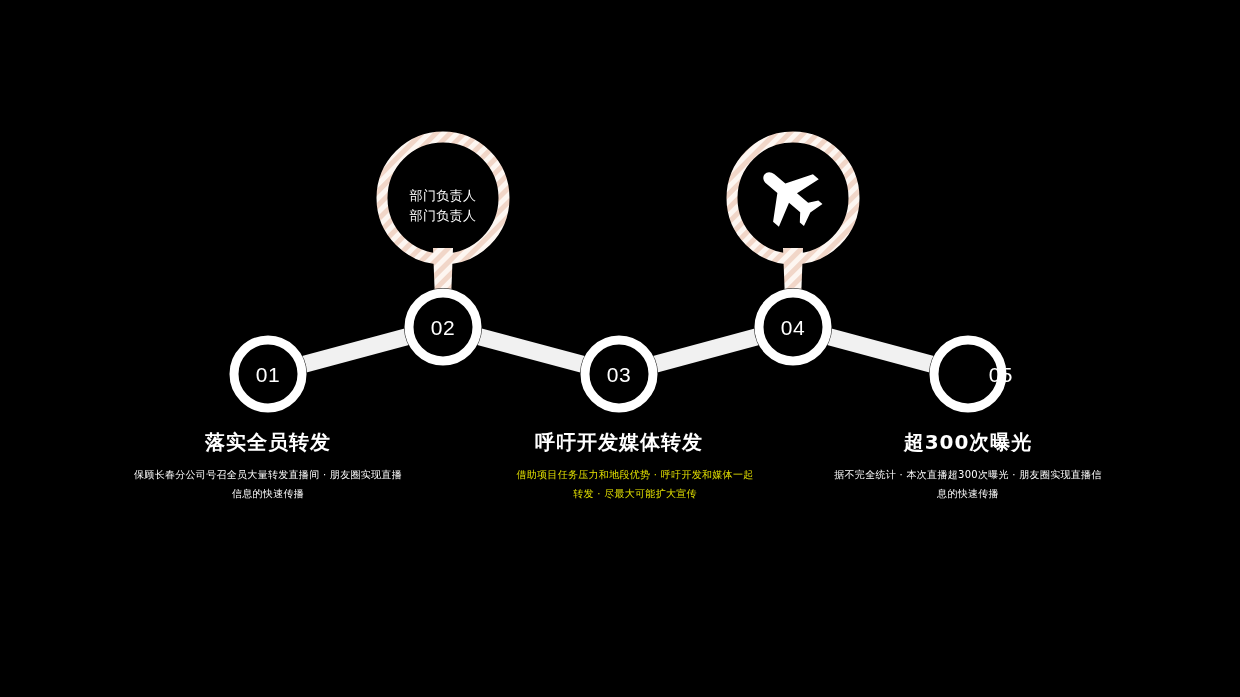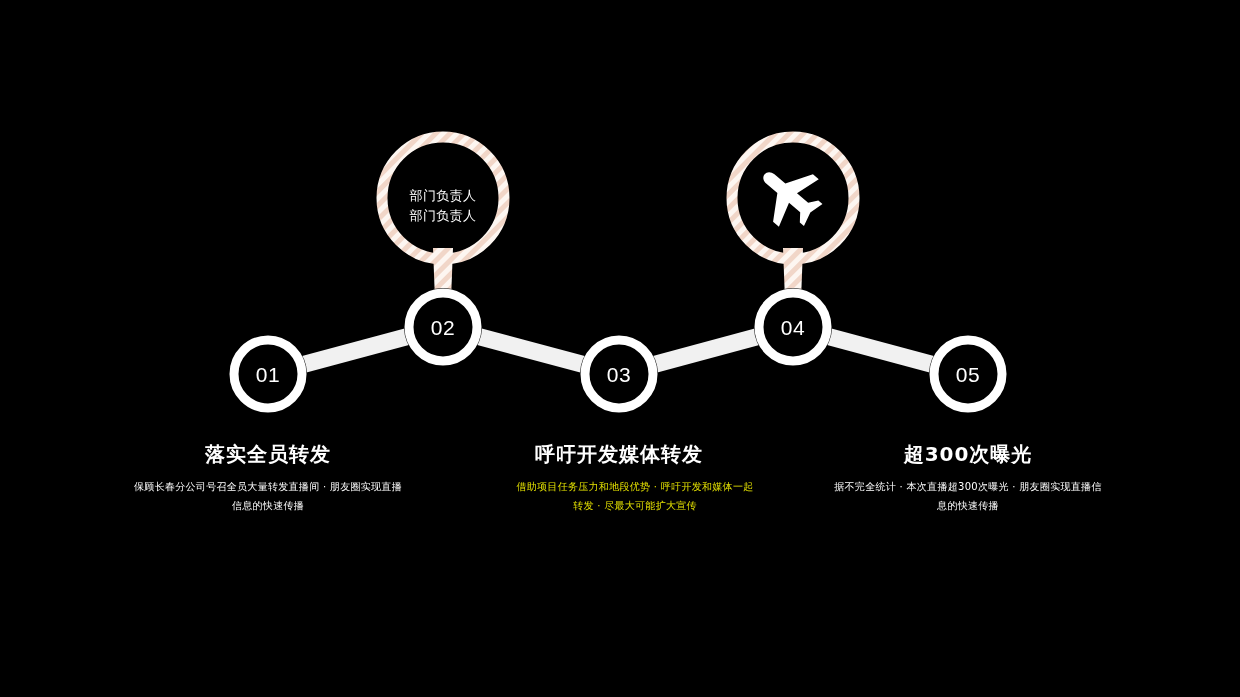--- a/index.html
+++ b/index.html
@@ -68,21 +68,21 @@
     position: absolute;
     width: 270px;
     text-align: center;
   }
   .col-title {
     font-size: 20px;
     font-weight: bold;
     color: #ffffff;
     letter-spacing: 1px;
     line-height: 1.2;
-    margin: 12px 0 12px 0;
+    margin: 0 0 12px 0;
   }
   .col-body {
     font-size: 10px;
     line-height: 1.85;
     color: #ffffff;
     letter-spacing: 0.3px;
     margin: 0;
   }
   .col-body.accent {
     color: #e3e000;
@@ -141,21 +141,21 @@
         <circle cx="968" cy="374" r="39" fill="#000000"></circle>
         <circle cx="968" cy="374" r="34" fill="none" stroke="#ffffff" stroke-width="9"></circle>
       </g>
     </g>
   </svg>
 
   <div class="node-label" style="left:223px; top:364px;">01</div>
   <div class="node-label" style="left:398px; top:317px;">02</div>
   <div class="node-label" style="left:574px; top:364px;">03</div>
   <div class="node-label" style="left:748px; top:317px;">04</div>
-  <div class="node-label" style="left:923px; top:364px;">05</div>
+  <div class="node-label" style="left:923px; top:364px;text-align:right;">05</div>
 
   <div class="balloon-text" style="left:363px; top:186px;">
     <div>部门负责人</div>
     <div>部门负责人</div>
   </div>
 
   <div class="plane-wrap" style="left:748px; top:153px;">
     <svg viewBox="0 0 90 90" width="90" height="90">
       <g transform="rotate(-50 45 45)">
         <path fill="#ffffff" d="

